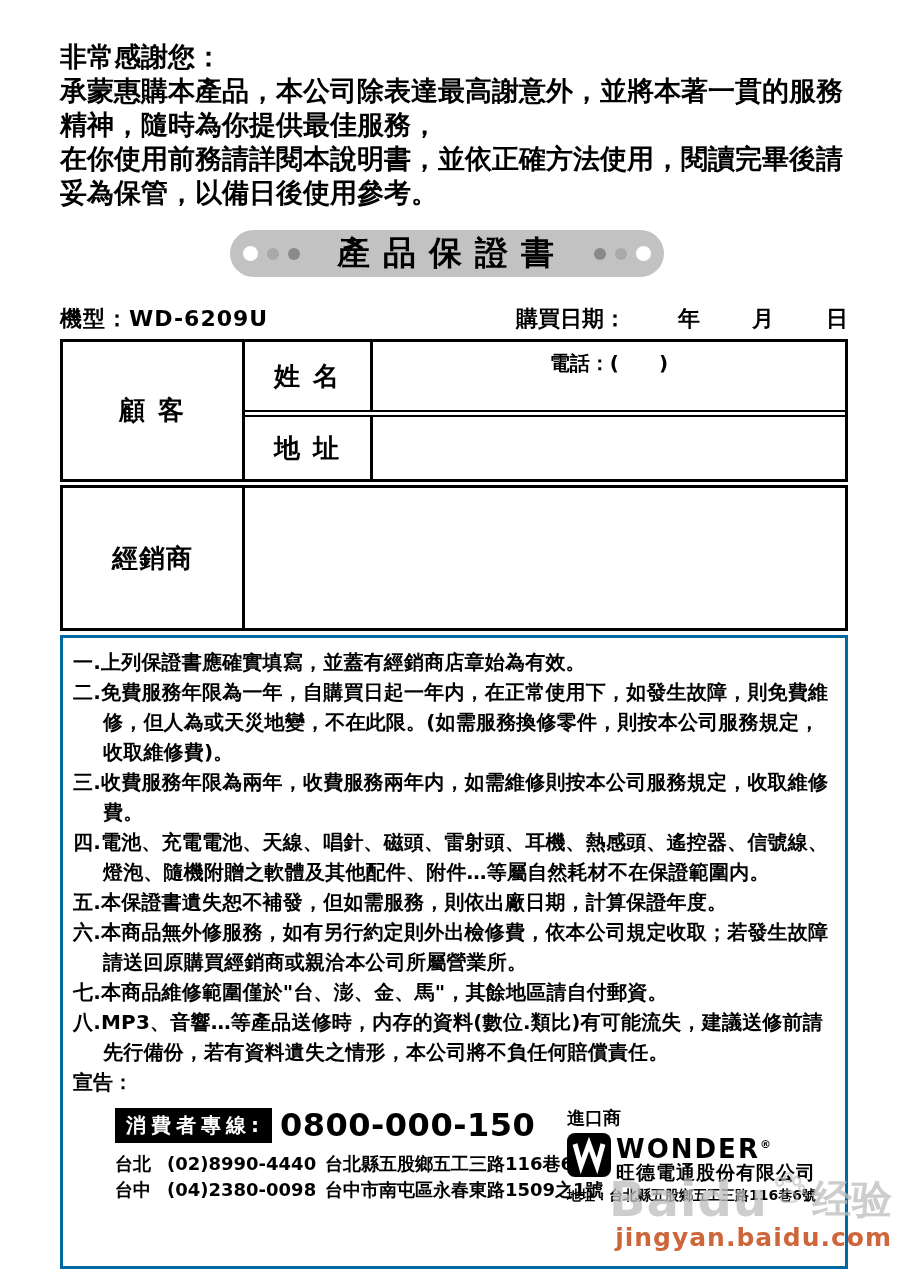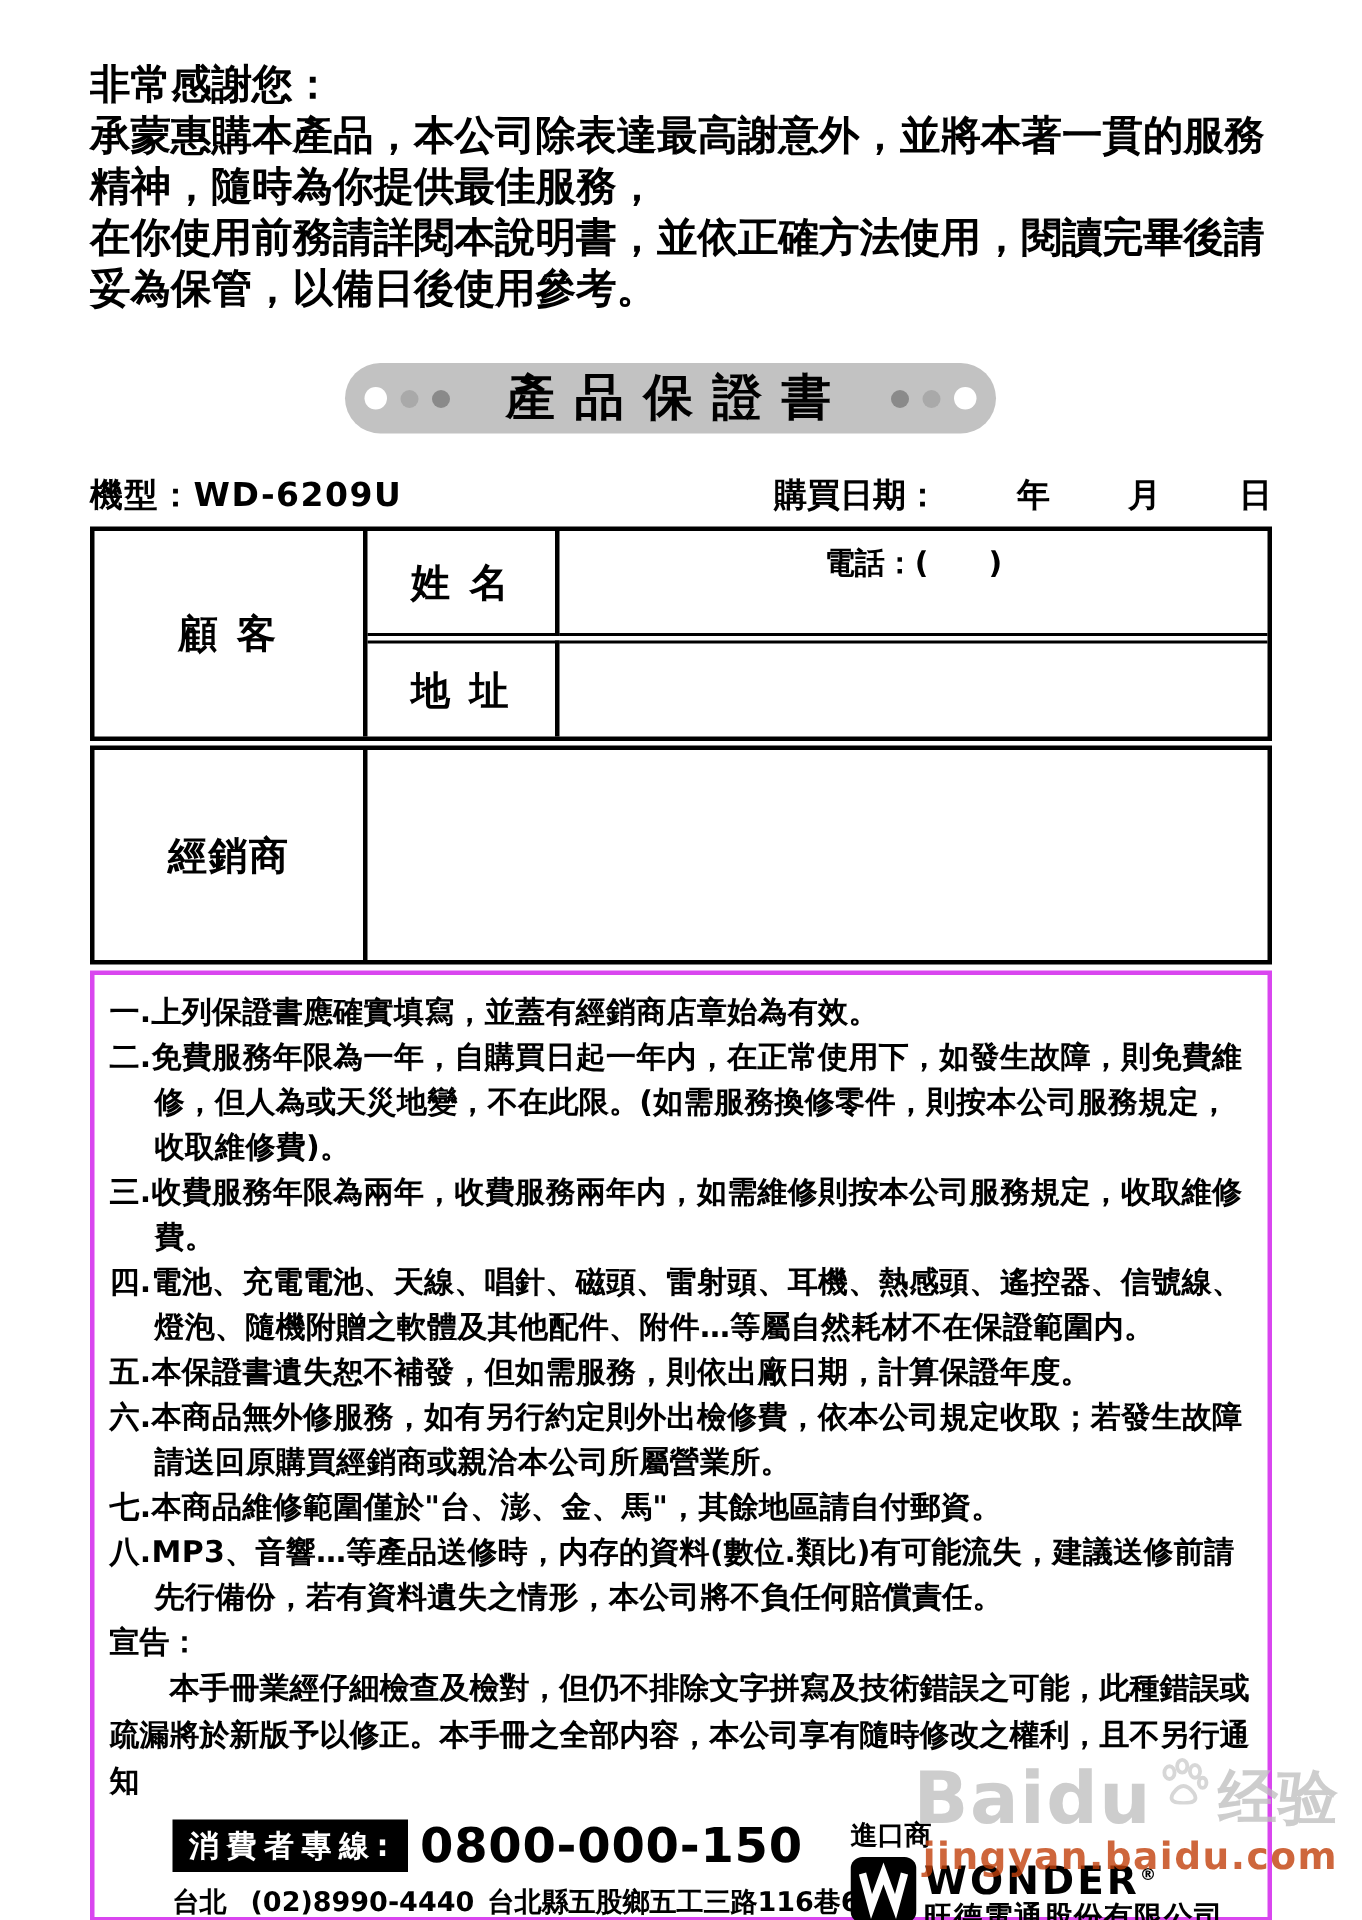--- a/index.html
+++ b/index.html
@@ -8,21 +8,21 @@
     background:#ffffff; color:#000;
     font-family:"DejaVu Sans", sans-serif; overflow:hidden;
   }
   .content { margin:0 60px; width:788px; }
 
   
   .intro { padding-top:40px; font-size:27px; font-weight:bold; line-height:34px; }
 
   
   .banner {
-    margin:32px 0 0 170px; width:434px; height:47px;
+    margin:20px 0 0 170px; width:434px; height:47px;
     background:#c2c2c2; border-radius:24px;
     display:flex; align-items:center; justify-content:space-between;
     padding:0 13px; box-sizing:border-box;
   }
   .banner-title { font-size:33px; font-weight:bold; letter-spacing:13px; white-space:nowrap; margin-left:10px; }
   .dots { display:flex; align-items:center; gap:9px; }
   .dot { border-radius:50%; }
   .dot.white { width:15px; height:15px; background:#ffffff; }
   .dot.light { width:12px; height:12px; background:#a9a9a9; }
   .dot.dark  { width:12px; height:12px; background:#8a8a8a; }
@@ -44,21 +44,21 @@
   .name-cell { border-right:3px solid #000; border-bottom:2px solid #000; letter-spacing:2px; }
   .phone-cell { border-bottom:2px solid #000; align-items:flex-start; padding-top:8px; font-size:20px; font-weight:bold; }
   .addr-cell { border-right:3px solid #000; border-top:2px solid #000; letter-spacing:2px; }
   .addr-field { border-top:2px solid #000; }
 
   
   .dealer-box { margin-top:3px; border:3px solid #000; height:140px; display:grid; grid-template-columns:182px auto; }
   .dealer-cell { border-right:3px solid #000; display:flex; align-items:center; justify-content:center; font-size:26px; font-weight:bold; letter-spacing:1px; }
 
   
-  .terms-box { margin-top:4px; border:3px solid #d946ef; height:634px; box-sizing:border-box; padding:9px 6px 0 10px; }
+  .terms-box { margin-top:4px; border:3px solid #0369a1; height:634px; box-sizing:border-box; padding:9px 6px 0 10px; }
   .term { font-size:20px; font-weight:bold; line-height:30px; padding-left:30px; text-indent:-30px; letter-spacing:0.2px; }
   .decl-label { font-size:20px; font-weight:bold; line-height:31px; }
   .decl-text { font-size:20px; font-weight:bold; line-height:31px; text-indent:2em; }
 
   
   .footer-row { display:flex; margin-top:8px; }
   .footer-left { margin-left:42px; width:428px; flex:none; }
   .hotline { display:flex; align-items:center; }
   .hotline-label { background:#000; color:#fff; font-size:20px; font-weight:bold; letter-spacing:5px; padding:4px 8px 4px 11px; white-space:nowrap; }
   .hotline-number { font-size:32px; font-weight:bold; margin-left:8px; letter-spacing:0.5px; white-space:nowrap; }
@@ -137,21 +137,20 @@
     <div class="terms-box">
       <div class="term">一.上列保證書應確實填寫，並蓋有經銷商店章始為有效。</div>
       <div class="term">二.免費服務年限為一年，自購買日起一年内，在正常使用下，如發生故障，則免費維修，但人為或天災地變，不在此限。(如需服務換修零件，則按本公司服務規定，收取維修費)。</div>
       <div class="term">三.收費服務年限為兩年，收費服務兩年内，如需維修則按本公司服務規定，收取維修費。</div>
       <div class="term">四.電池、充電電池、天線、唱針、磁頭、雷射頭、耳機、熱感頭、遙控器、信號線、燈泡、隨機附贈之軟體及其他配件、附件…等屬自然耗材不在保證範圍内。</div>
       <div class="term">五.本保證書遺失恕不補發，但如需服務，則依出廠日期，計算保證年度。</div>
       <div class="term">六.本商品無外修服務，如有另行約定則外出檢修費，依本公司規定收取；若發生故障請送回原購買經銷商或親洽本公司所屬營業所。</div>
       <div class="term">七.本商品維修範圍僅於"台、澎、金、馬"，其餘地區請自付郵資。</div>
       <div class="term">八.MP3、音響…等產品送修時，内存的資料(數位.類比)有可能流失，建議送修前請先行備份，若有資料遺失之情形，本公司將不負任何賠償責任。</div>
       <div class="decl-label">宣告：</div>
-      <div class="decl-text">本手冊業經仔細檢查及檢對，但仍不排除文字拼寫及技術錯誤之可能，此種錯誤或疏漏將於新版予以修正。本手冊之全部内容，本公司享有隨時修改之權利，且不另行通知</div>
 
       <div class="footer-row">
         <div class="footer-left">
           <div class="hotline">
             <span class="hotline-label">消費者專線:</span>
             <span class="hotline-number">0800-000-150</span>
           </div>
           <div class="offices">
             <div class="office-row">
               <span>台北</span>

